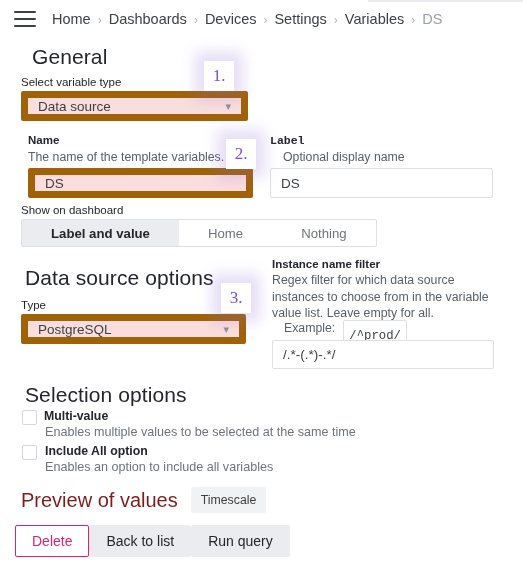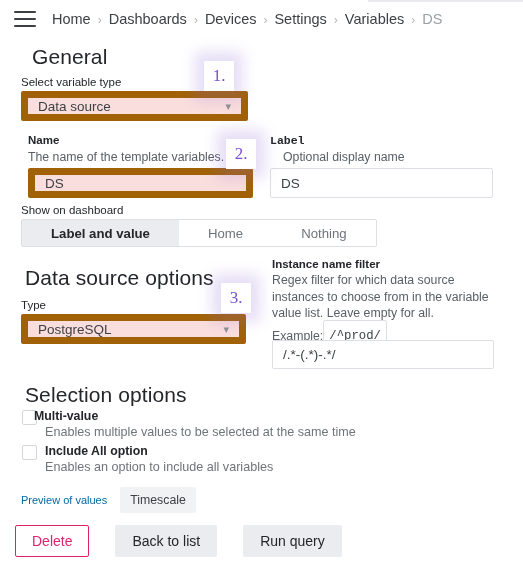--- a/index.html
+++ b/index.html
@@ -158,48 +158,48 @@
   <h2 class="section abs" style="left:21px; top:262px;">Data source options</h2>
 
   <div class="field-label-light abs" style="left:21px; top:299px;">Type</div>
   <div class="sel-pink abs" style="left:21px; top:314px; width:225px;">
     <span>PostgreSQL</span>
     <span class="chev">▾</span>
   </div>
 
   <div class="field-label abs" style="left:272px; top:258px;">Instance name filter</div>
   <div class="field-desc abs" style="left:272px; top:272px; width:222px;">Regex filter for which data source instances to choose from in the variable value list. Leave empty for all.</div>
-  <div class="abs" style="left:272px; top:320px; display:flex; align-items:center; gap:0;">
+  <div class="abs" style="left:284px; top:320px; display:flex; gap:8px;">
     <span class="field-desc">Example:</span>
     <span class="code-chip">/^prod/</span>
   </div>
   <div class="inp-white abs" style="left:272px; top:340px; width:222px; height:29px;">
     <span>/.*-(.*)-.*/</span>
   </div>
 
   <h2 class="section abs" style="left:21px; top:379px;">Selection options</h2>
 
   <div class="abs" style="left:22px; top:410px;">
     <div class="cb-box"></div>
   </div>
-  <div class="cb-title abs" style="left:34px; top:409px;">Multi-value</div>
+  <div class="cb-title abs" style="left:44px; top:409px;">Multi-value</div>
   <div class="cb-desc abs" style="left:45px; top:425px;">Enables multiple values to be selected at the same time</div>
 
   <div class="abs" style="left:22px; top:445px;">
     <div class="cb-box"></div>
   </div>
   <div class="cb-title abs" style="left:45px; top:444px;">Include All option</div>
   <div class="cb-desc abs" style="left:45px; top:460px;">Enables an option to include all variables</div>
 
   <div class="abs" style="left:21px; top:487px; display:flex; align-items:center; gap:13px;">
-    <span style="font-size:11px; color:#0369a1;">Preview of values</span>
+    <span style="font-size:20px; color:#7f1d1d;">Preview of values</span>
     <span class="chip-grey">Timescale</span>
   </div>
 
-  <div class="abs" style="left:15px; top:525px; display:flex; gap:26px;">
+  <div class="abs" style="left:15px; top:525px; display:flex; gap:0;">
     <div class="btn btn-danger">Delete</div>
     <div class="btn">Back to list</div>
     <div class="btn">Run query</div>
   </div>
 
   <div class="badge" style="left:204px; top:61px;">1.</div>
   <div class="badge" style="left:226px; top:139px;">2.</div>
   <div class="badge" style="left:221px; top:283px;">3.</div>
 
 </div>

